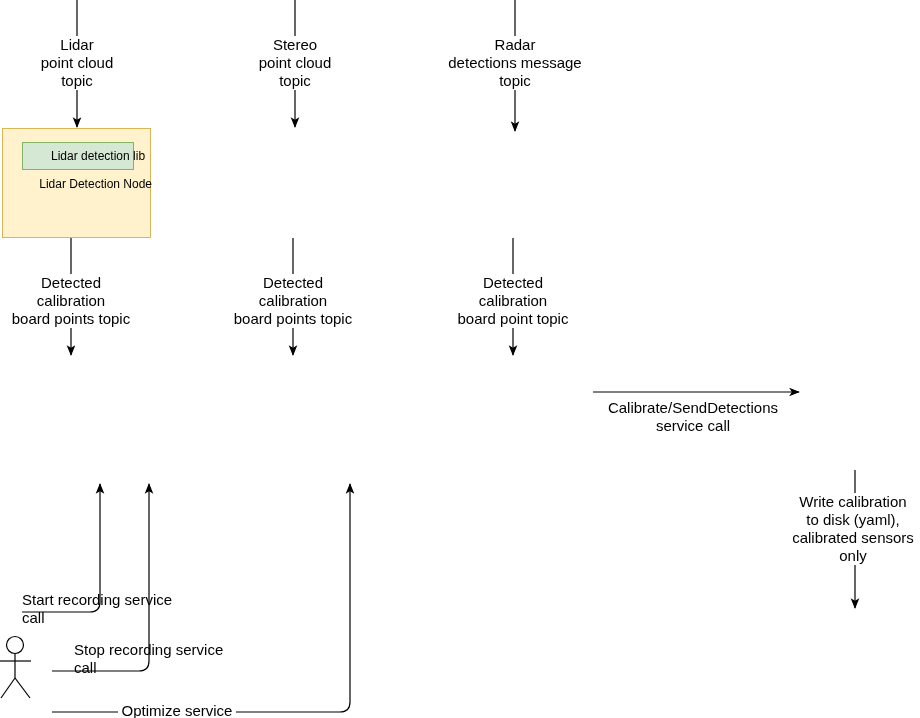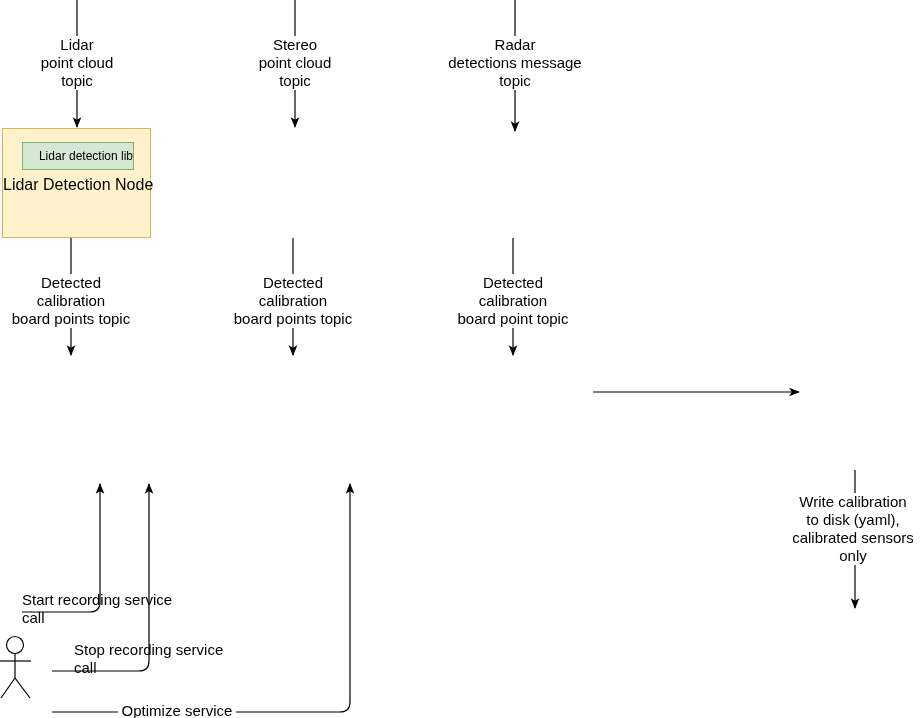--- a/index.html
+++ b/index.html
@@ -35,33 +35,33 @@
     border: 1px solid #d6b656;
     box-sizing: border-box;
   }
   .lib-box {
     position: absolute;
     background: #d5e8d4;
     border: 1px solid #82b366;
     box-sizing: border-box;
     display: flex;
     align-items: center;
-    justify-content: flex-end;
+    justify-content: flex-start;
     padding-left: 28px;
   }
   .lib-box span {
     font-size: 12px;
     line-height: 14px;
     color: #000;
     white-space: nowrap;
   }
   .node-label {
     position: absolute;
-    text-align: left;
-    font-size: 16px;
+    text-align: right;
+    font-size: 12px;
     line-height: 15px;
     color: #000;
     white-space: nowrap;
   }
   .edge-label {
     position: absolute;
     text-align: center;
     font-size: 15px;
     line-height: 18px;
     color: #000;
@@ -141,20 +141,22 @@
 
   <div class="edge-label" style="left:6px; top:274px; width:130px;">Detected calibration
 board points topic</div>
   <div class="edge-label" style="left:228px; top:274px; width:130px;">Detected calibration
 board points topic</div>
   <div class="edge-label" style="left:448px; top:274px; width:130px;">Detected calibration
 board point topic</div>
 
 
 
+  <div class="edge-label" style="left:600px; top:399px; width:186px;">Calibrate/SendDetections
+service call</div>
 
   <div class="edge-label" style="left:786px; top:493px; width:134px;">Write calibration
 to disk (yaml),
 calibrated sensors only</div>
 
   <div class="actor-label" style="left:0px; top:704px; width:34px;">Actor</div>
 
   <div class="edge-label nobg" style="left:22px; top:591px; width:156px; text-align:left;">Start recording service call</div>
 
   <div class="edge-label nobg" style="left:74px; top:641px; width:156px; text-align:left;">Stop recording service call</div>

